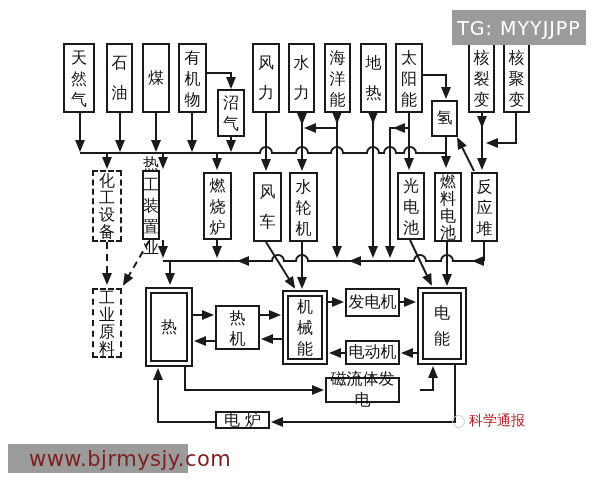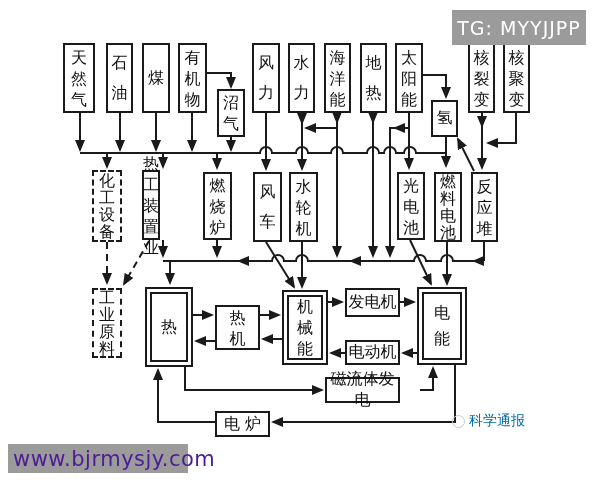--- a/index.html
+++ b/index.html
@@ -11,23 +11,23 @@
   #wires path.dash{stroke-dasharray:7 5;}
   .box{position:absolute;z-index:2;background:#fff;border:2px solid #1a1a1a;
        display:flex;align-items:center;justify-content:center;text-align:center;}
   .box .lbl{white-space:pre-line;font-size:16px;font-weight:500;letter-spacing:0;}
   .dashed{border-style:dashed;}
   .double{box-shadow:inset 0 0 0 3px #fff, inset 0 0 0 5px #1a1a1a;}
   .lh17{line-height:17px;} .lh21{line-height:21px;} .lh26{line-height:26px;} .lh30{line-height:30px;}
   .one{font-size:18px;}
   .badge{position:absolute;z-index:3;background:#9b9b9b;color:#fff;
          display:flex;align-items:center;justify-content:center;font-size:19px;letter-spacing:1px;}
-  .sitewm{position:absolute;z-index:3;background:#9b9b9b;color:#4c1d95;
-          display:flex;align-items:center;font-size:21px;padding-left:5px;letter-spacing:.5px;}
-  .journalwm{position:absolute;z-index:3;color:#0369a1;font-size:14px;
+  .sitewm{position:absolute;z-index:3;background:#9b9b9b;color:#7f1d1d;
+          display:flex;align-items:center;font-size:21px;padding-left:21px;letter-spacing:.5px;}
+  .journalwm{position:absolute;z-index:3;color:#b91c1c;font-size:14px;
              display:flex;align-items:center;gap:4px;}
   .wmcircle{width:13px;height:13px;border:1.5px solid #c9c9c9;border-radius:50%;display:inline-block;}
 </style>
 </head>
 <body>
 
 <div id="stage">
 
   <svg id="wires" width="600" height="480" viewBox="0 0 600 480">
     <defs>
@@ -221,21 +221,21 @@
   <div class="box" style="left:345px;top:340px;width:55px;height:25px">
       <span class="lbl">电动机</span>
     </div>
   <div class="box double" style="left:417px;top:287px;width:50px;height:78px">
       <span class="lbl lh26">电
 能</span>
     </div>
   <div class="box" style="left:325px;top:377px;width:75px;height:26px">
       <span class="lbl">磁流体发电</span>
     </div>
-  <div class="box" style="left:215px;top:411px;width:55px;height:26px">
+  <div class="box" style="left:215px;top:411px;width:55px;height:18px">
       <span class="lbl">电 炉</span>
     </div>
 
   <div class="badge" style="left:452px;top:10px;width:134px;height:35px">
       <span>TG: MYYJJPP</span>
     </div>
   <div class="sitewm" style="left:8px;top:444px;width:180px;height:29px">
       <span>www.bjrmysjy.com</span>
     </div>
   <div class="journalwm" style="left:452px;top:412px">

